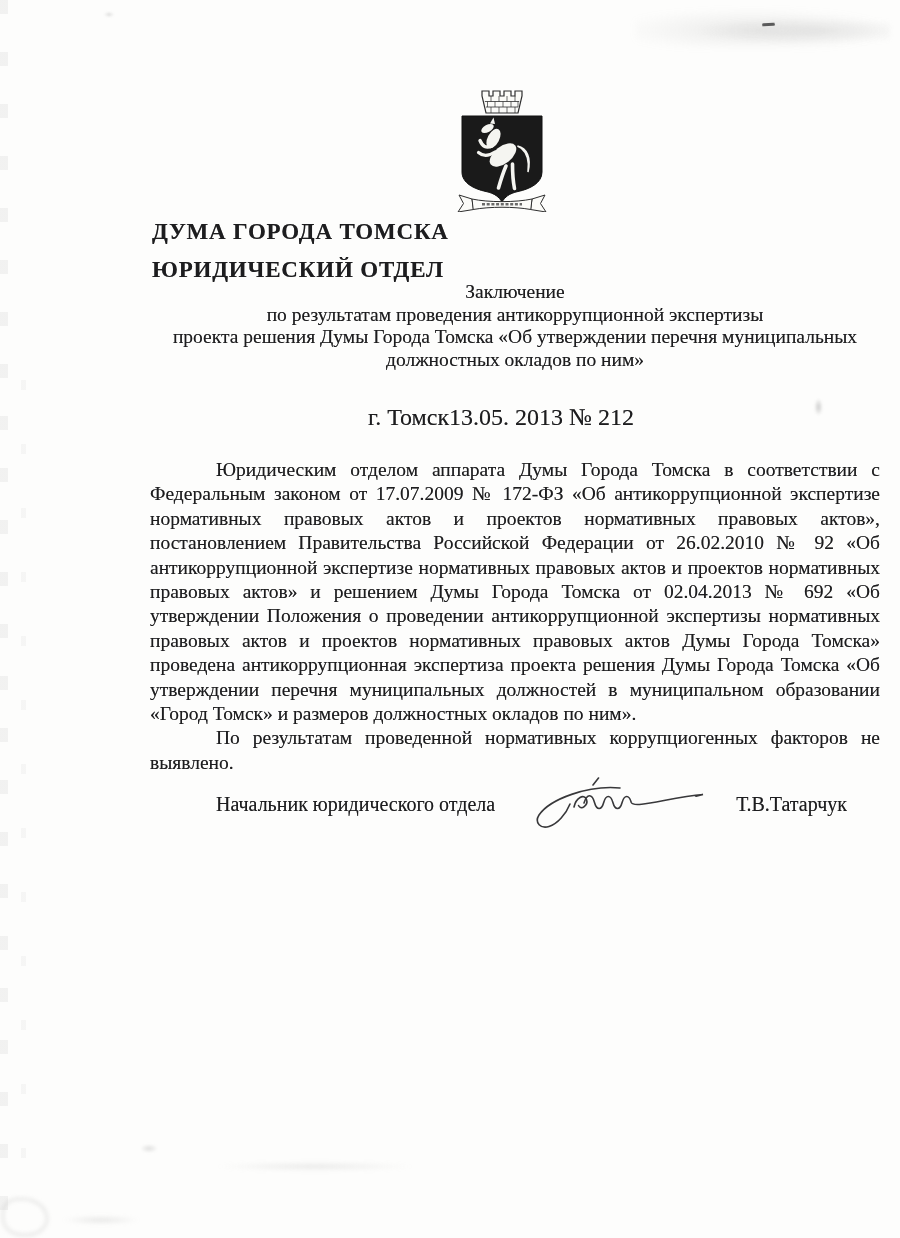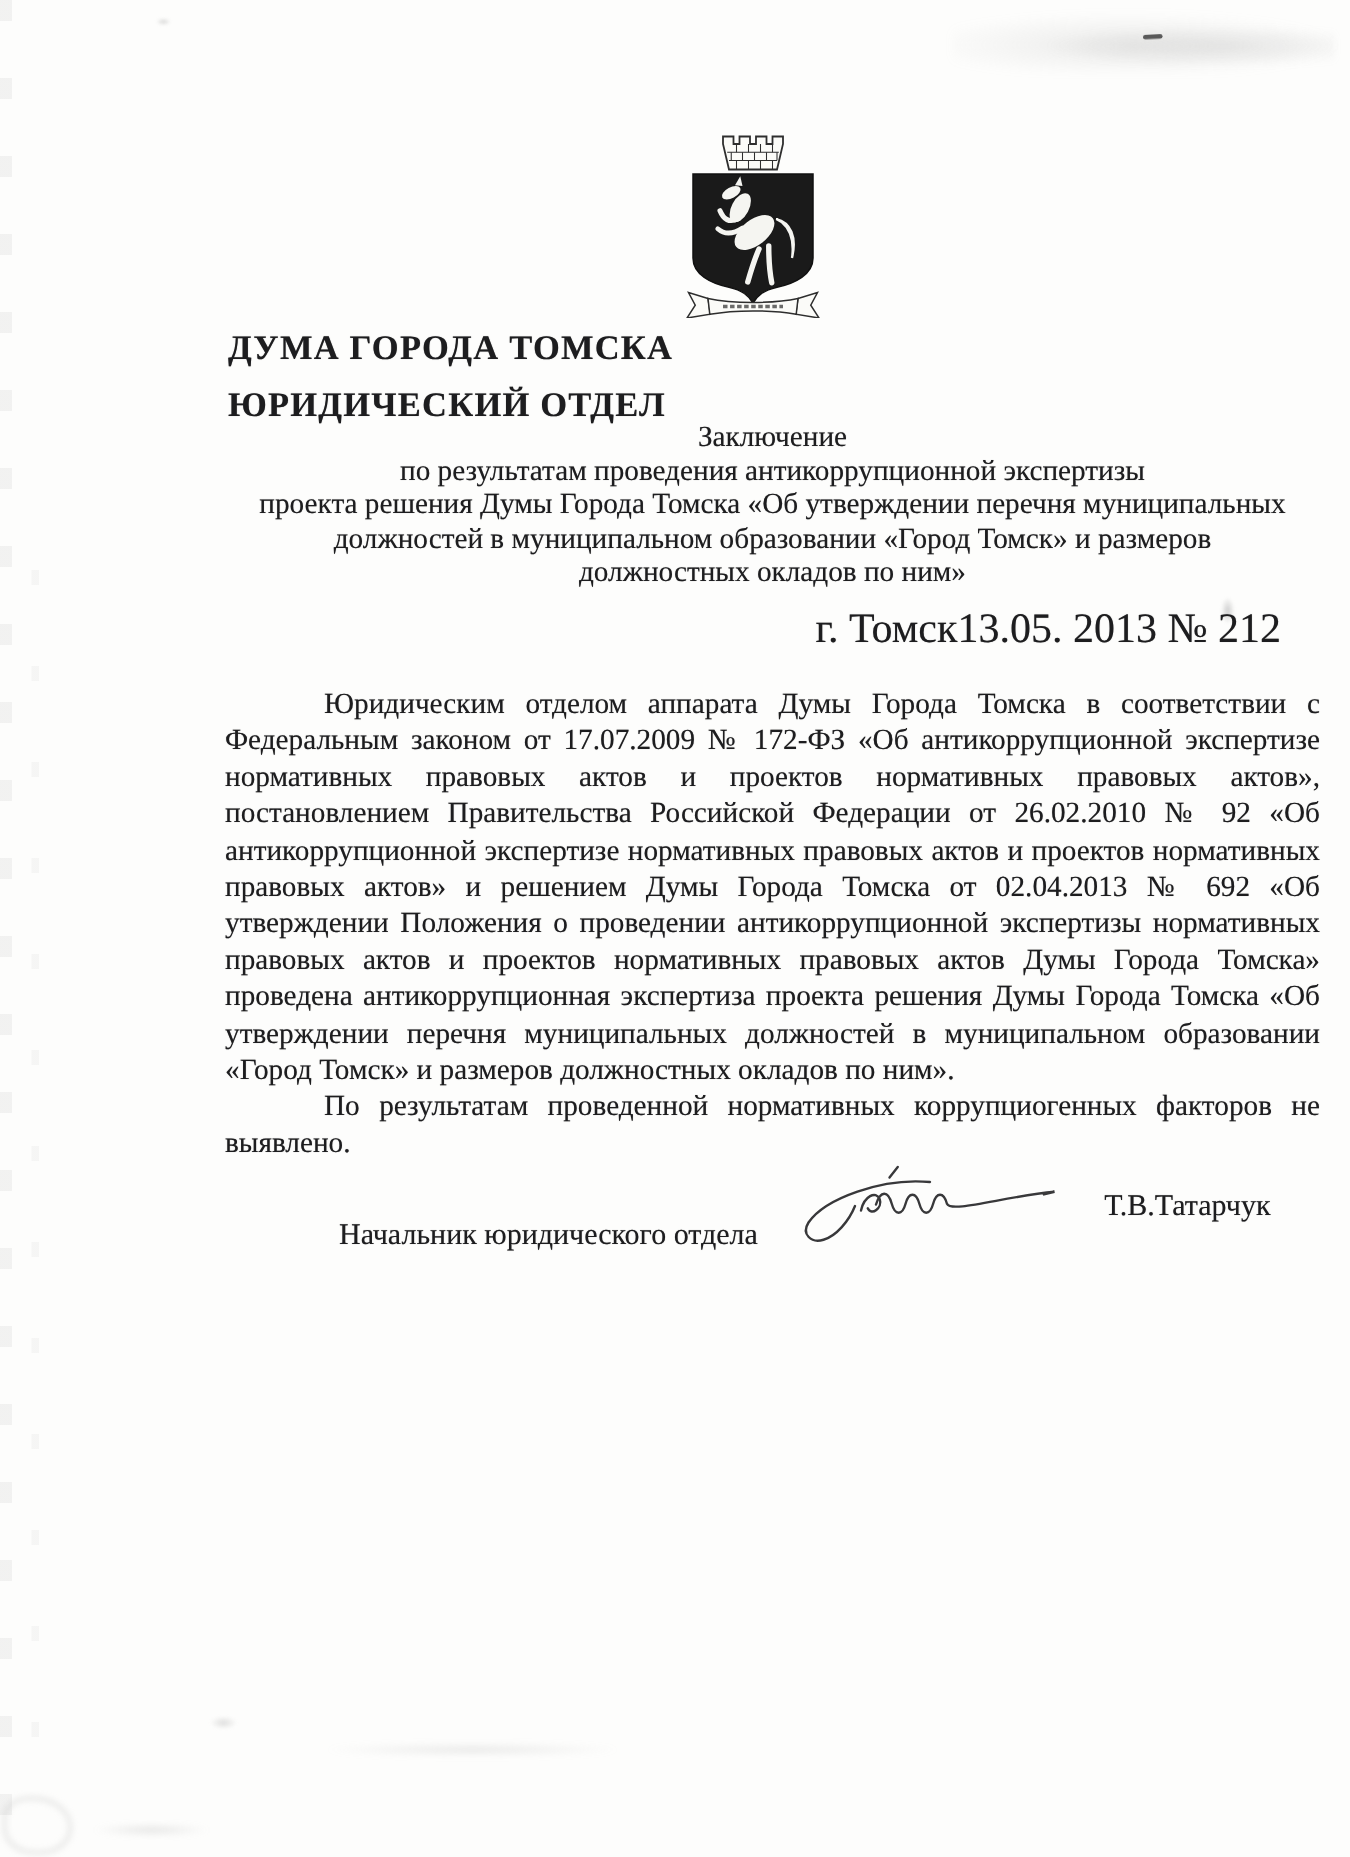--- a/index.html
+++ b/index.html
@@ -32,38 +32,38 @@
   
   .title-block{
     position:absolute; left:150px; top:281px; width:730px;
     text-align:center;
     font-size:19.5px; line-height:22.6px;
   }
 
   
   .meta-row{
     position:absolute; left:148px; top:404px; width:706px;
-    display:flex; justify-content:flex-end;
-    font-size:28px;
+    display:flex; justify-content:center;
+    font-size:24px;
   }
 
   
   .body-text{
     position:absolute; left:150px; top:458px; width:730px;
     font-size:19.5px; line-height:24.4px;
     text-align:justify;
   }
   .body-text p{ margin:0; text-indent:66px; }
 
   
   .sig-row{
     position:absolute; left:150px; top:793px; width:730px; height:70px;
     font-size:20px;
   }
-  .sig-label{ position:absolute; left:76px; top:0; white-space:nowrap;margin-top:19px; }
+  .sig-label{ position:absolute; left:66px; top:0; white-space:nowrap; }
   .sig-name { position:absolute; right:33px; top:0; white-space:nowrap;text-align:center; }
   .sig-mark { position:absolute; left:372px; top:-22px; }
 
   
   .artifact{ position:absolute; pointer-events:none; }
   .edge-streak-a{
     left:0; top:0; width:8px; height:1238px;
     background:repeating-linear-gradient(180deg,
       rgba(190,190,190,.18) 0 14px, rgba(255,255,255,0) 14px 52px);
   }
@@ -165,21 +165,20 @@
       <line x1="30" y1="118.3" x2="70" y2="118.3" stroke="#3a3a3a" stroke-width="2.4" stroke-dasharray="3 1.7" opacity="0.75"></line>
     </svg>
     <div class="org-line1 ink">ДУМА ГОРОДА ТОМСКА</div>
     <div class="org-line2 ink">ЮРИДИЧЕСКИЙ ОТДЕЛ</div>
   </div>
 
   <div class="title-block ink">
     <div>Заключение</div>
     <div>по результатам проведения антикоррупционной экспертизы</div>
     <div>проекта решения Думы Города Томска «Об утверждении перечня муниципальных</div>
-    <div>должностей в муниципальном образовании «Город Томск» и размеров</div>
     <div>должностных окладов по ним»</div>
   </div>
 
   <div class="meta-row ink">
     <span>г. Томск</span>
     <span>13.05. 2013  № 212</span>
   </div>
 
   <div class="body-text ink">
     <p>Юридическим отделом аппарата Думы Города Томска в соответствии с Федеральным законом от 17.07.2009 № 172-ФЗ «Об антикоррупционной экспертизе нормативных правовых актов и проектов нормативных правовых актов», постановлением Правительства Российской Федерации от 26.02.2010 № 92 «Об антикоррупционной экспертизе нормативных правовых актов и проектов нормативных правовых актов» и решением Думы Города Томска от 02.04.2013 № 692 «Об утверждении Положения о проведении антикоррупционной экспертизы нормативных правовых актов и проектов нормативных правовых актов Думы Города Томска»  проведена антикоррупционная экспертиза проекта решения Думы Города Томска «Об утверждении перечня муниципальных  должностей в муниципальном образовании «Город Томск» и размеров должностных окладов по ним».</p>

